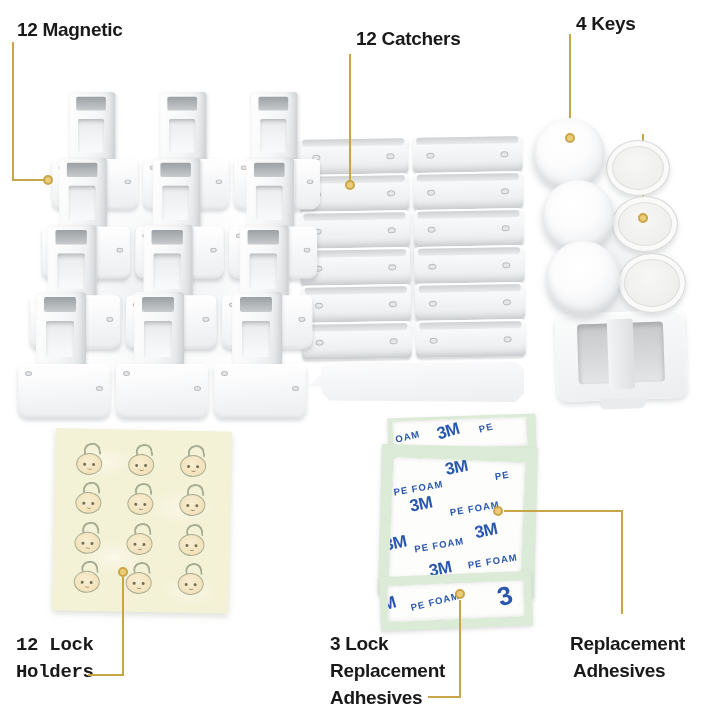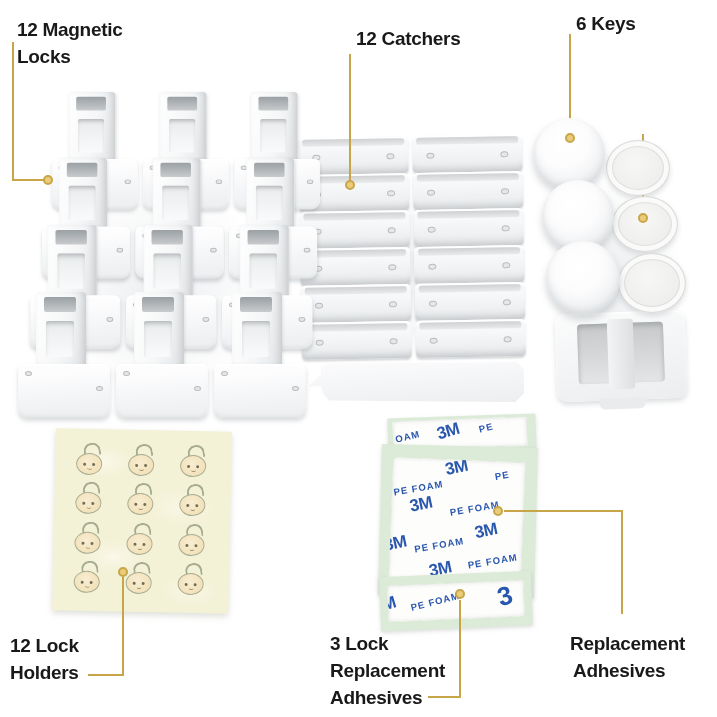--- a/index.html
+++ b/index.html
@@ -440,29 +440,28 @@
       <div class="adh-pad adh-bot-pad">
         <span class="mk brand" style="left:-6px;top:8px;">M</span>
         <span class="mk mat" style="left:22px;top:12px;">PE FOAM</span>
         <span class="mk huge" style="left:110px;top:0px;">3</span>
       </div>
     </div>
   </div>
 
   <div class="callout" style="left:17px;top:16px;">
     <div>12 Magnetic</div>
-    <div>Locks</div>
   </div>
   <div class="callout" style="left:356px;top:25px;">
     <div>12 Catchers</div>
   </div>
   <div class="callout" style="left:576px;top:10px;">
-    <div>6 Keys</div>
-  </div>
-  <div class="callout" style="left:10px;top:632px;">
+    <div>4 Keys</div>
+  </div>
+  <div class="callout" style="left:16px;top:632px;font-family:Liberation Mono, monospace;">
     <div>12 Lock</div>
     <div>Holders</div>
   </div>
   <div class="callout" style="left:330px;top:630px;">
     <div>3 Lock</div>
     <div>Replacement</div>
     <div>Adhesives</div>
   </div>
   <div class="callout" style="left:570px;top:630px;">
     <div>Replacement</div>

